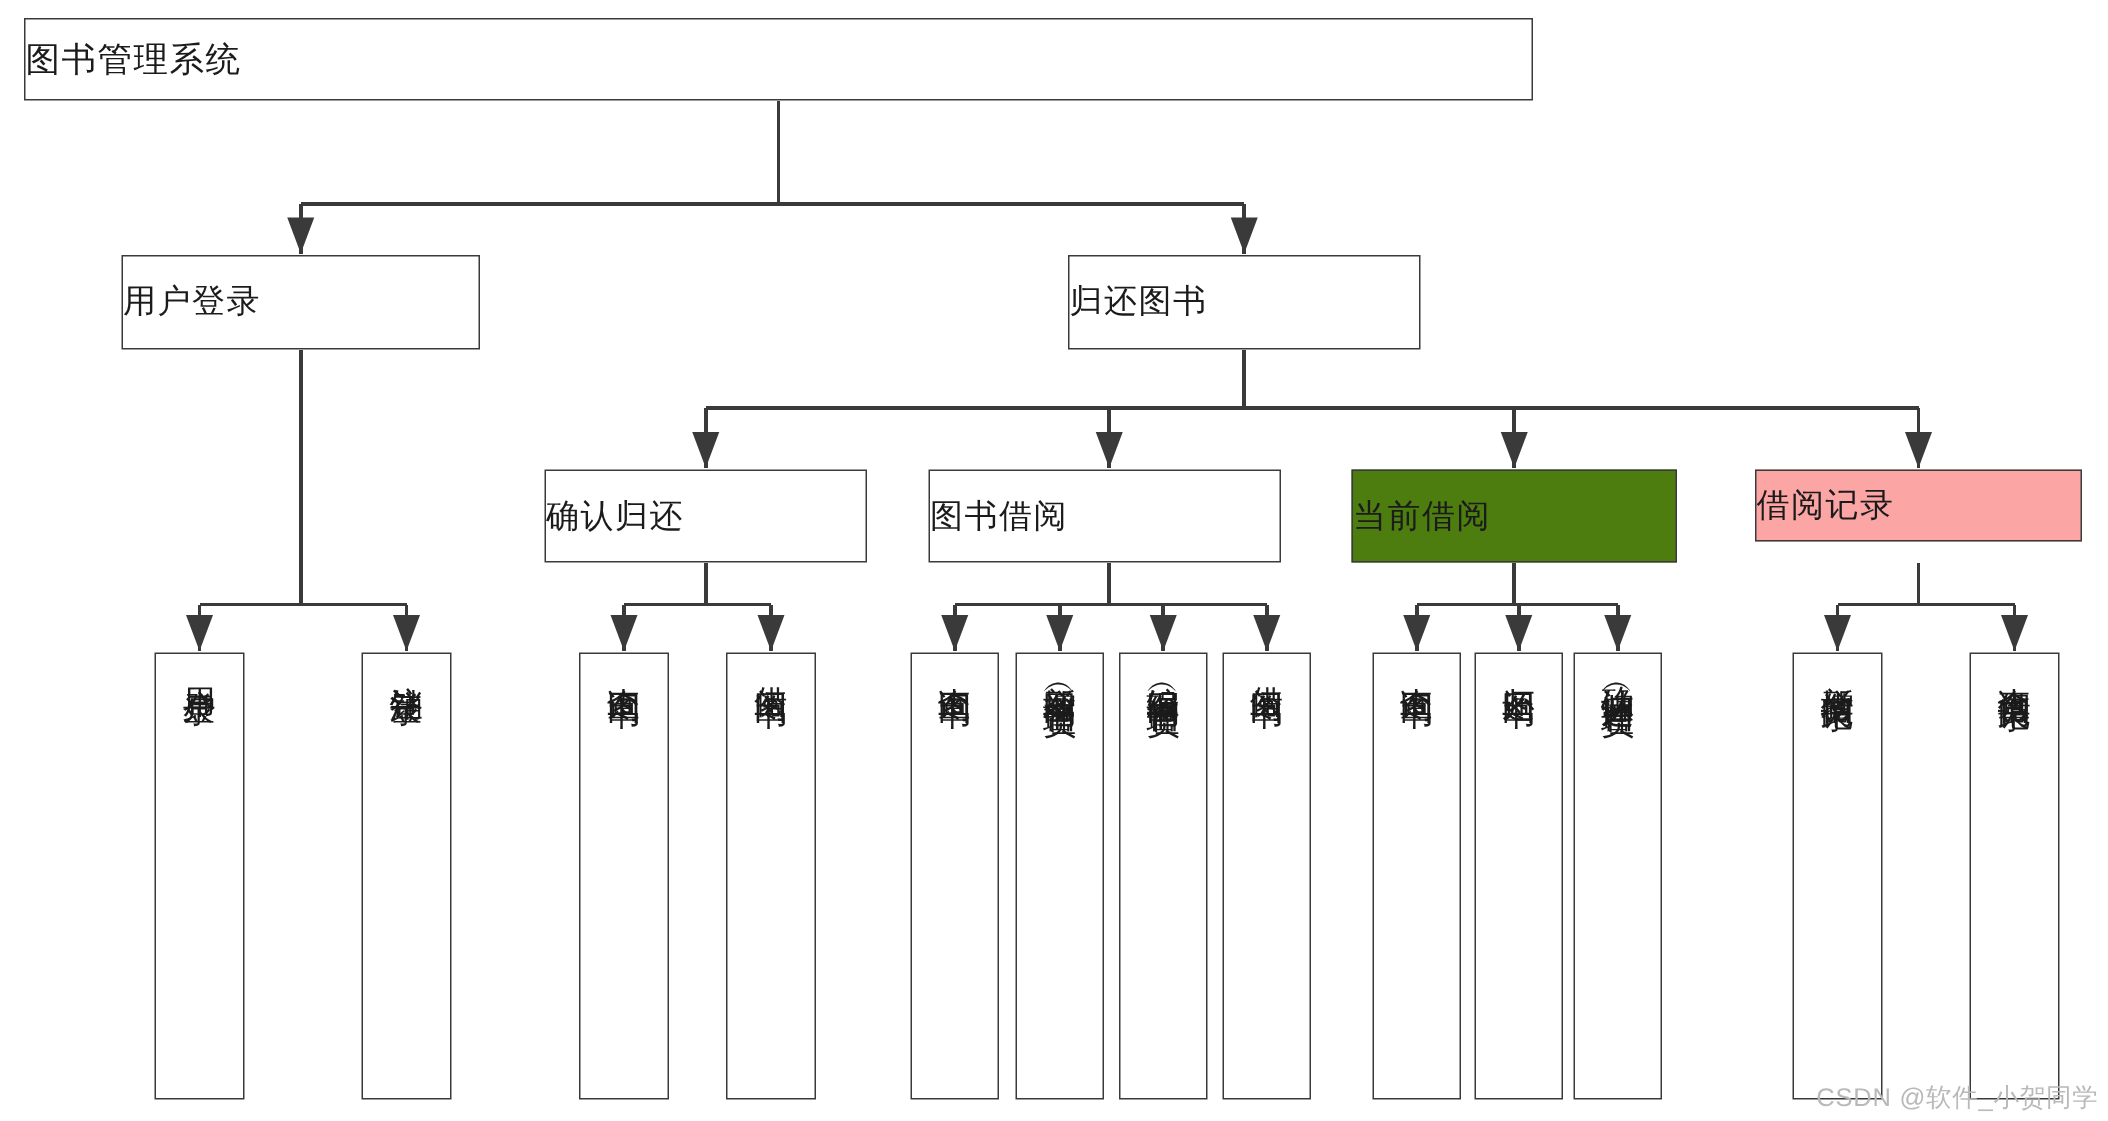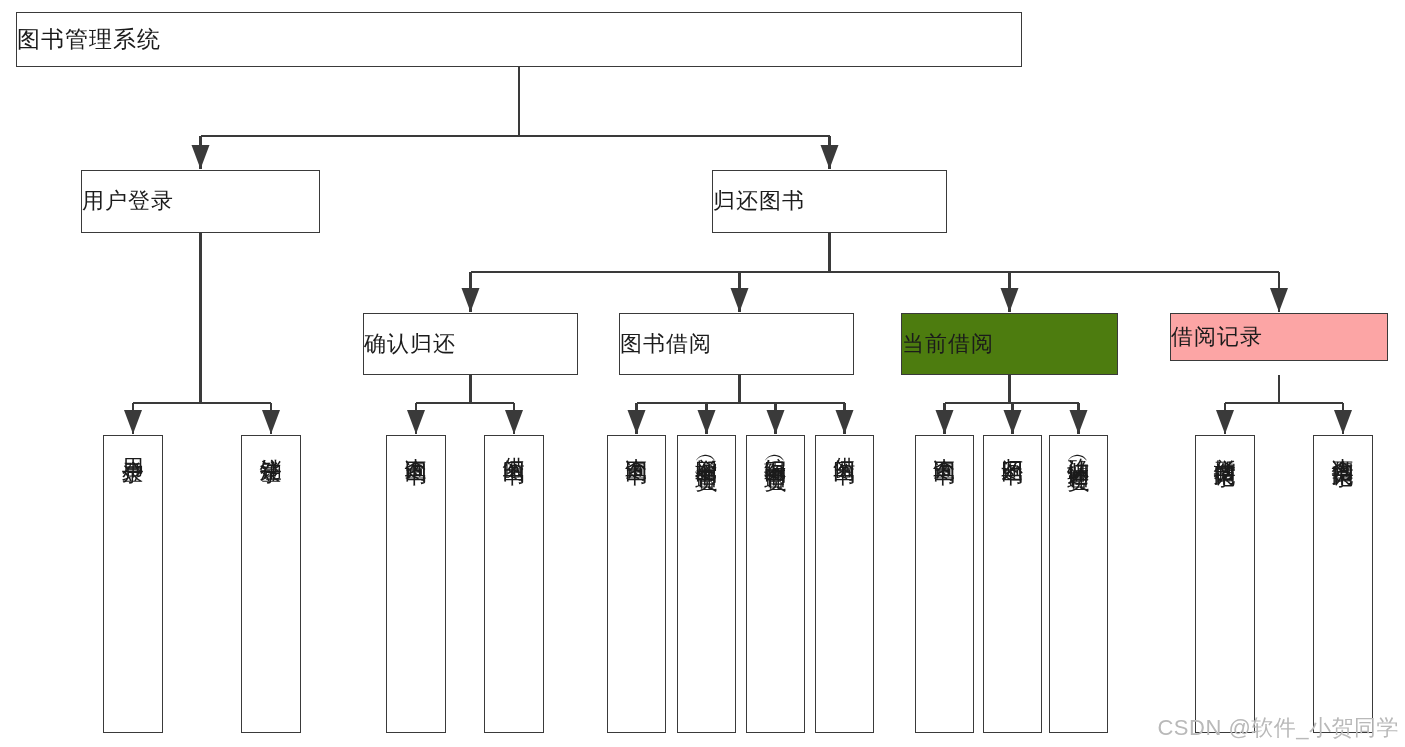--- a/index.html
+++ b/index.html
@@ -50,21 +50,21 @@
     line-height: 1.25;
     padding: 4px 0;
   }
   .node.title {
     font-size: 23px;
   }
   #watermark {
     position: absolute;
     right: 6px;
     bottom: 4px;
-    font-size: 22px;
+    font-size: 17px;
     color: #b9b9b9;
     white-space: nowrap;
     letter-spacing: 0.5px;
   }
 </style>
 </head>
 <body>
 
 <div id="canvas">
   <svg id="wires" width="1405" height="747" viewBox="0 0 1405 747" aria-hidden="true">

